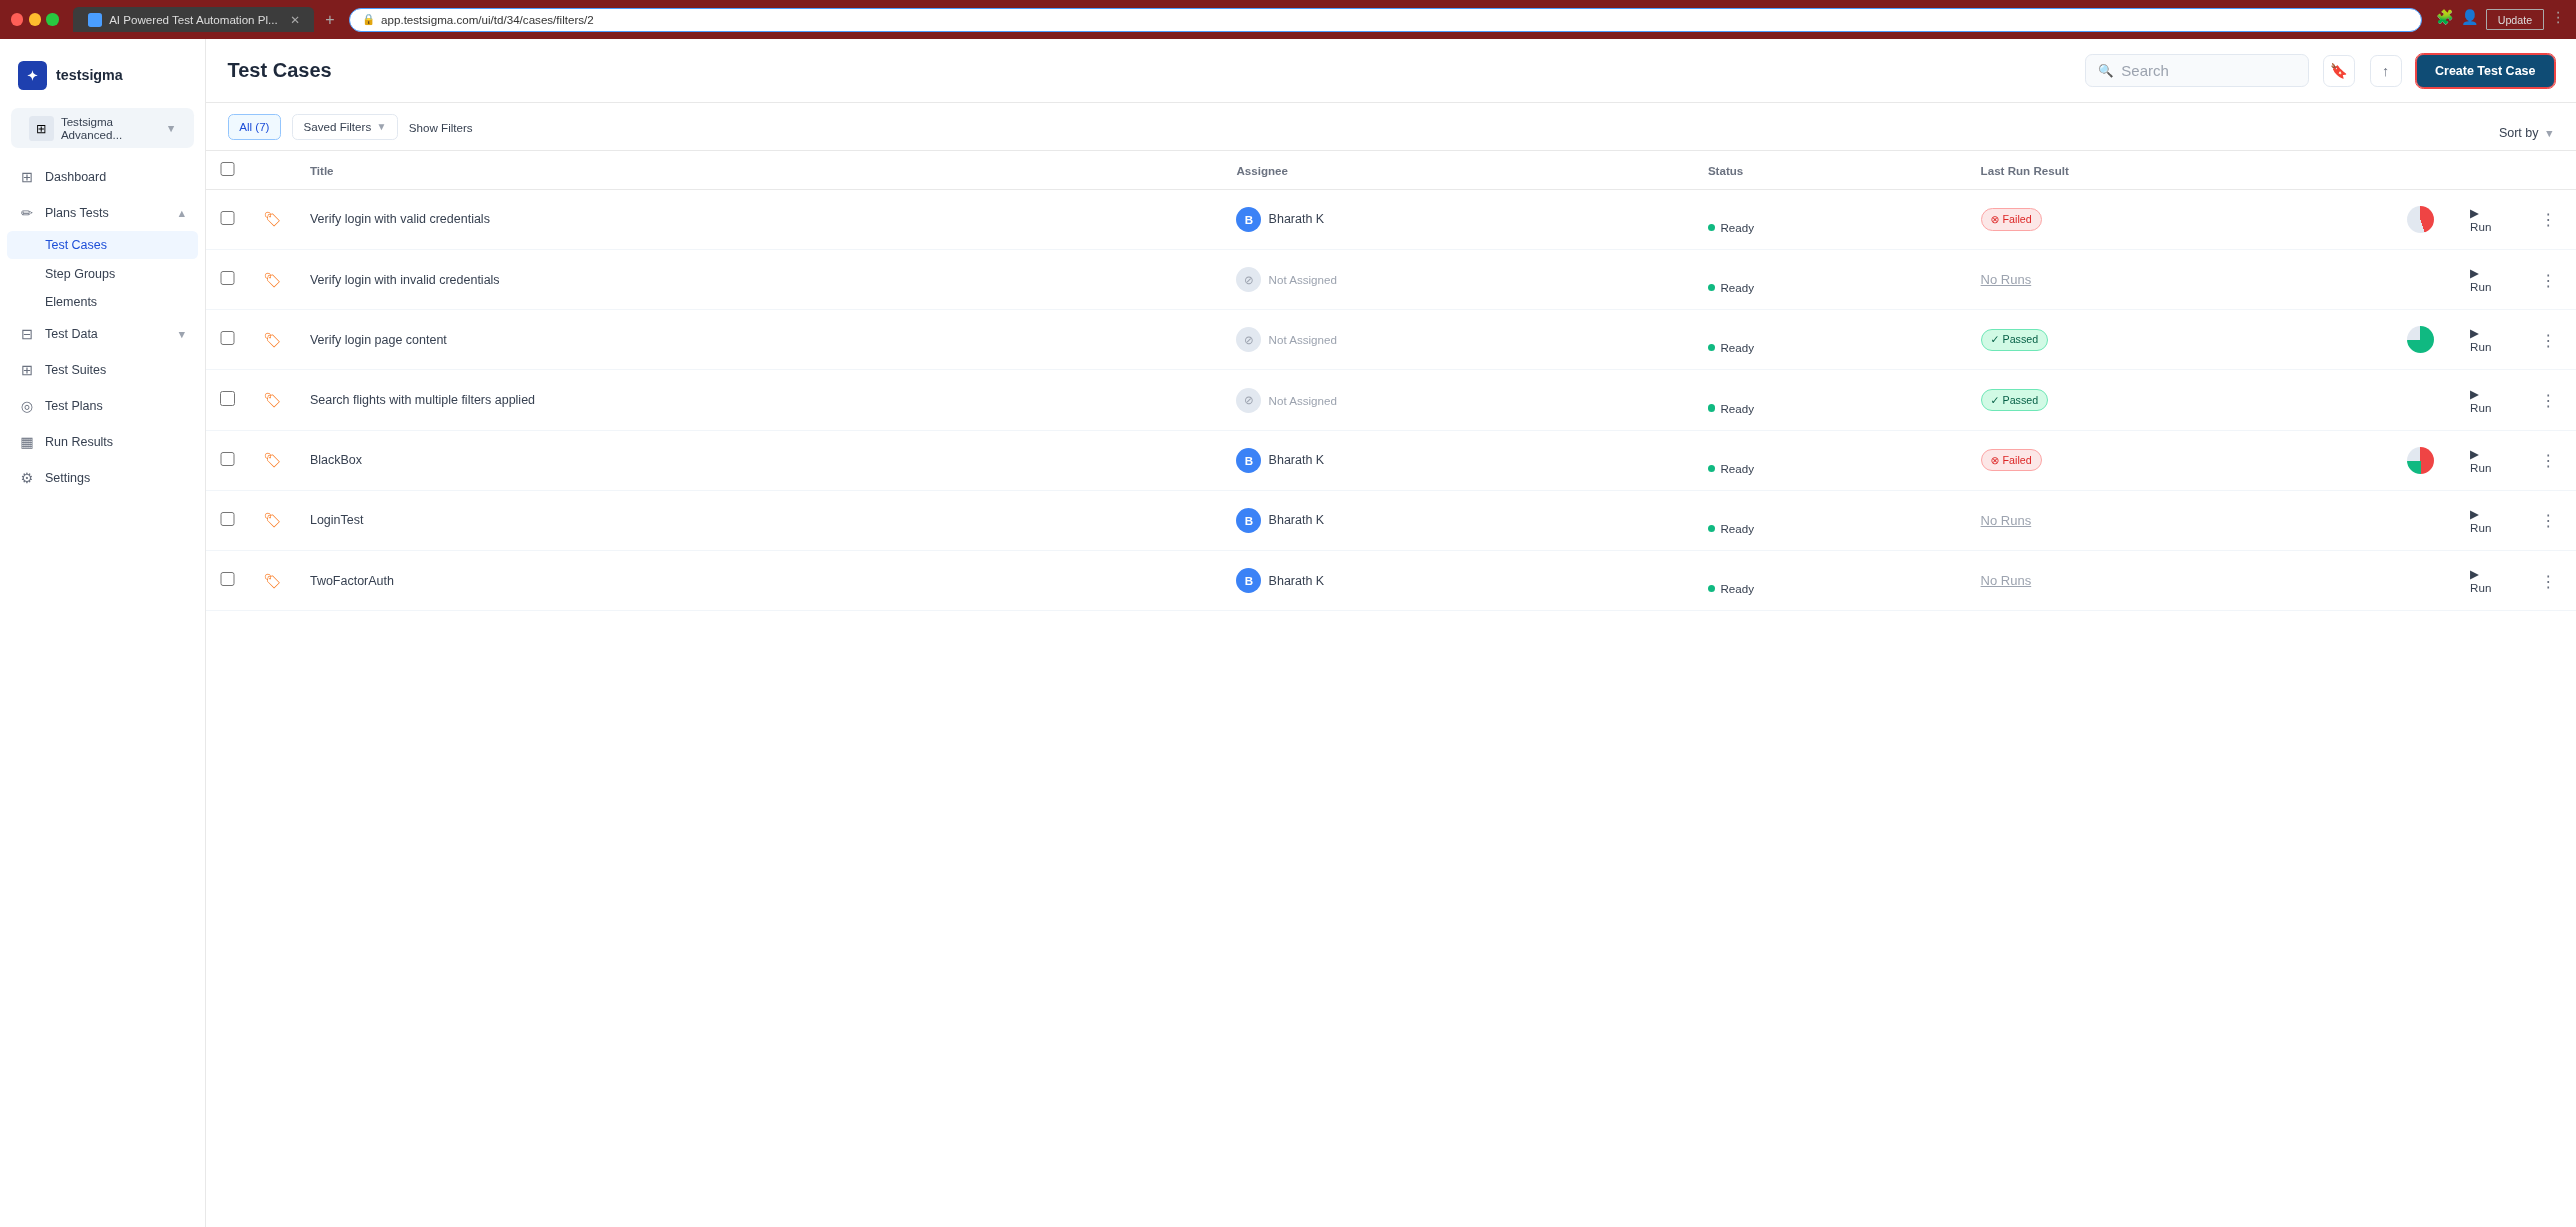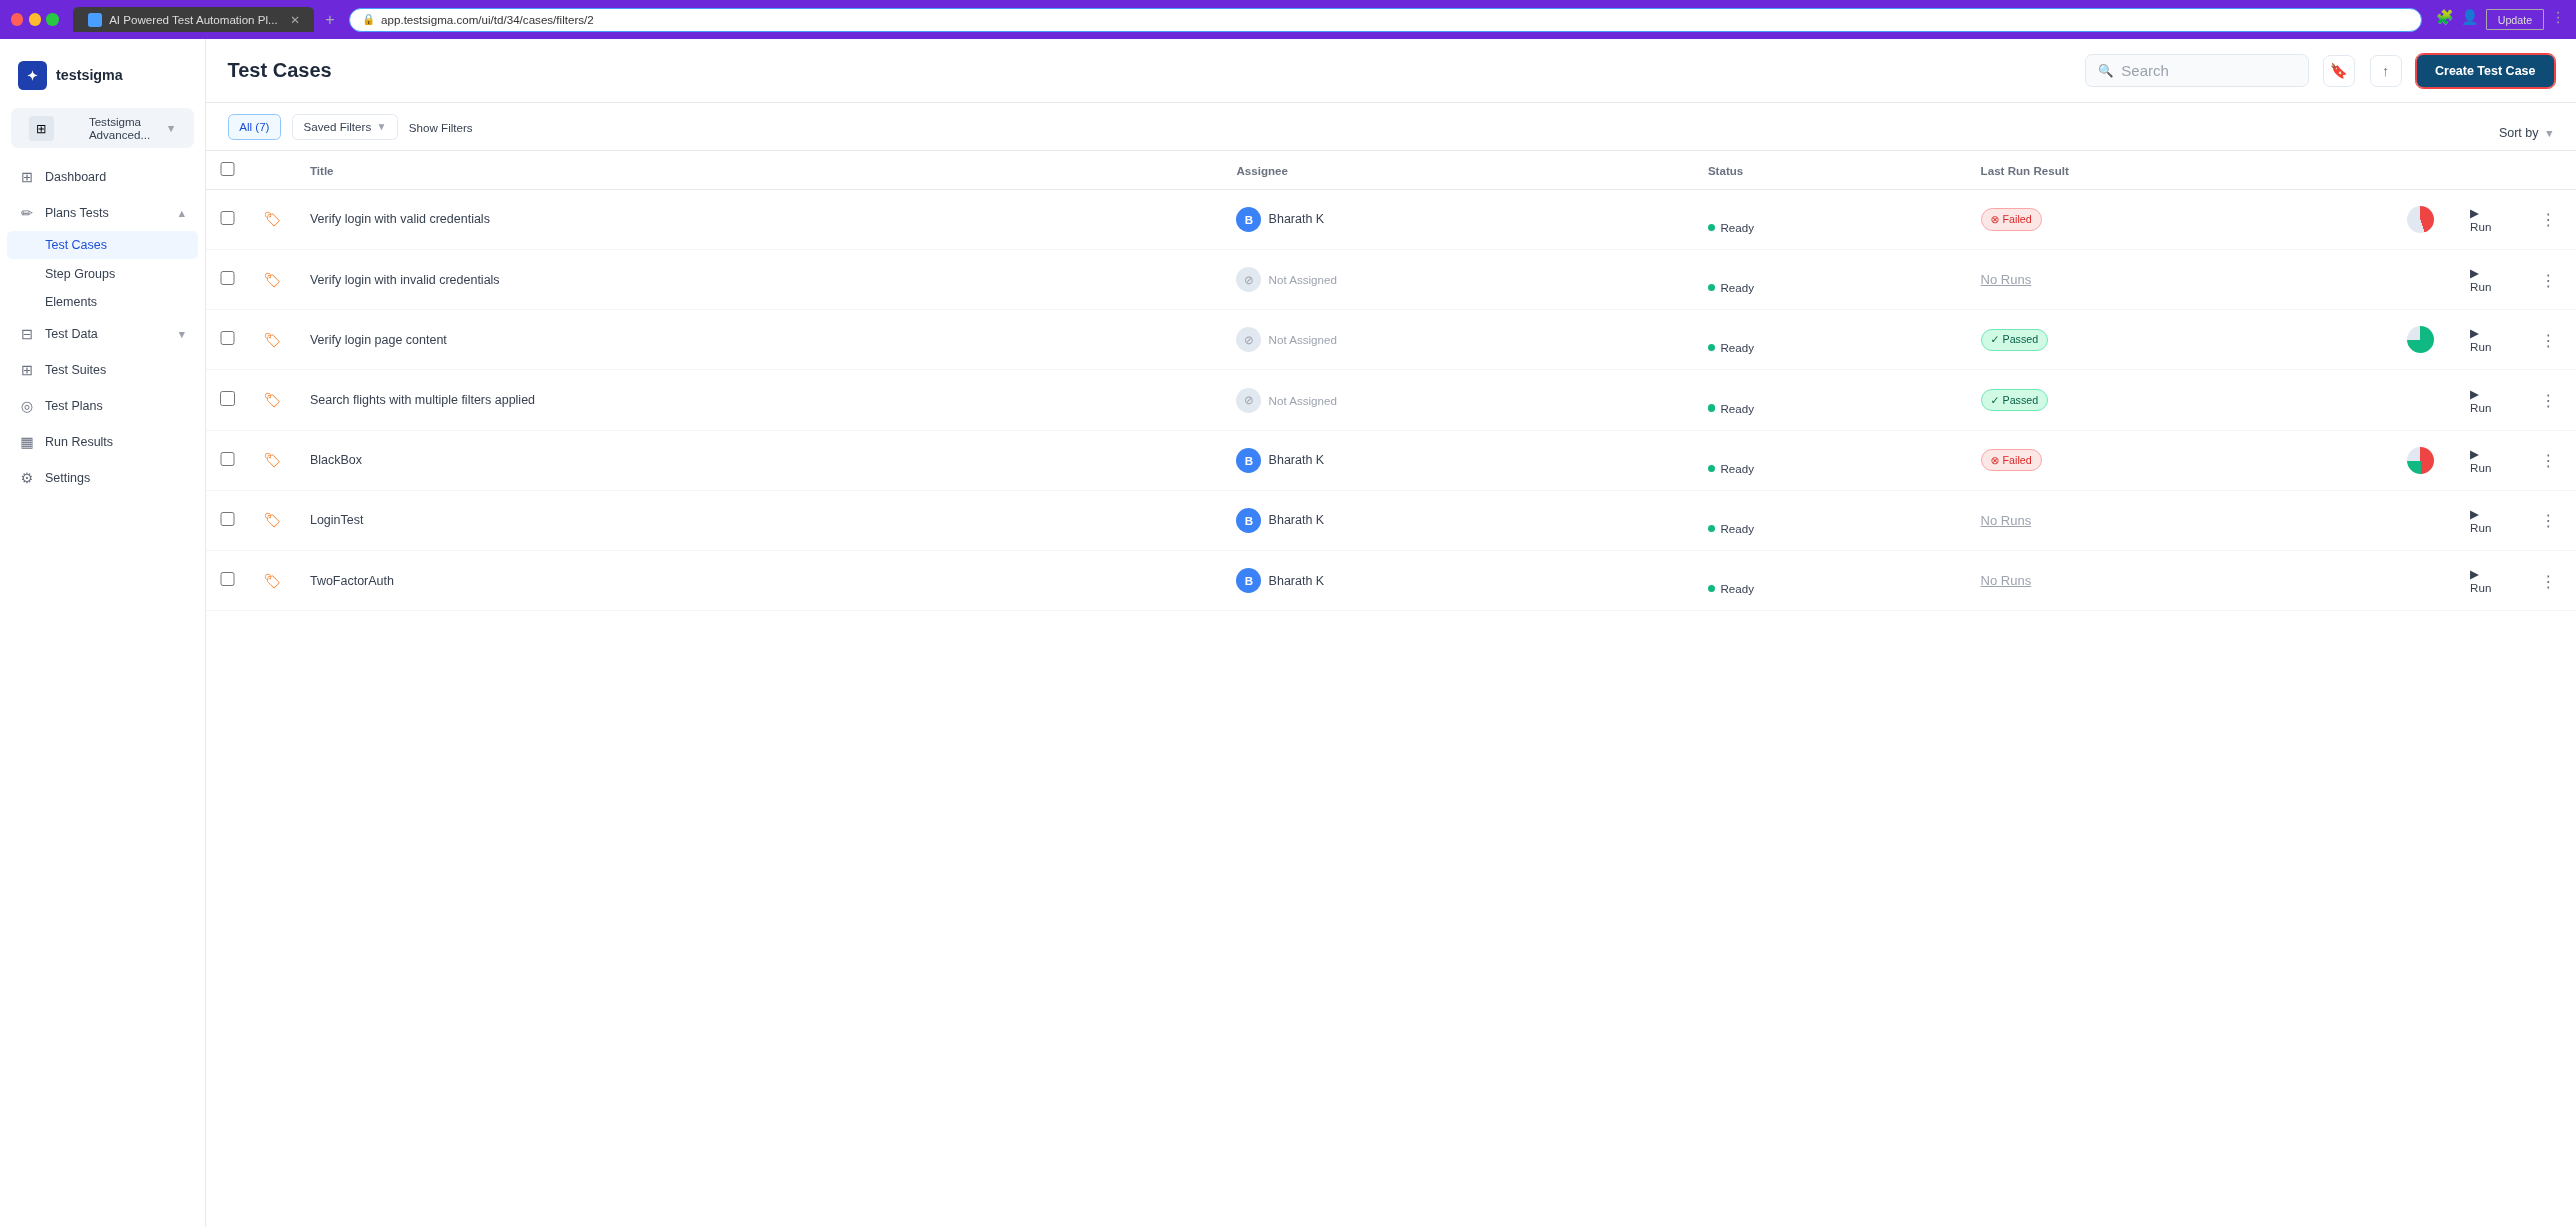--- a/index.html
+++ b/index.html
@@ -1,19 +1,19 @@
 <!DOCTYPE html>
 <html style="font-size:14.3px"><head>
   <meta charset="utf-8">
   <style>
     * { box-sizing: border-box; margin: 0; padding: 0; }
     body { font-family: -apple-system, BlinkMacSystemFont, 'Segoe UI', sans-serif; background: #f5f5f5; display: flex; flex-direction: column; height: 100vh; overflow: hidden; }
 
     
-    .browser-chrome { background: #6d28d9; padding: 7.2px 10.7px; display: flex; align-items: center; gap: 7.2px; justify-content: space-between; }
+    .browser-chrome { background: #7f1d1d; padding: 7.2px 10.7px; display: flex; align-items: center; gap: 7.2px; justify-content: space-between; }
     .browser-buttons { display: flex; gap: 5.4px; }
     .browser-btn { width: 12.5px; height: 12.5px; border-radius: 50%; border: none; cursor: pointer; }
     .browser-btn.close { background: #ff5f57; }
     .browser-btn.minimize { background: #febc2e; }
     .browser-btn.maximize { background: #28c840; }
     .browser-tab { background: #3c3c3c; border-radius: 5.4px 5.4px 0 0; padding: 5.4px 14.3px; display: flex; align-items: center; gap: 7.2px; color: #ddd; font-size: 11.6px; margin-left: 7.2px; }
     .browser-tab .tab-icon { width: 14.3px; height: 14.3px; background: #4a9eff; border-radius: 2.7px; }
     .browser-tab .tab-close { color: #aaa; cursor: pointer; margin-left: 5.4px; }
     .browser-plus { color: #aaa; cursor: pointer; font-size: 16px; margin-left: 3.6px; }
     .browser-address-bar { flex: 1; background: #fff; border-radius: 18px; padding: 4.5px 12.5px; font-size: 11.6px; color: #333; display: flex; align-items: center; gap: 5.4px; margin: 0 7.2px; border: 1.8px solid #4a9eff; }
@@ -24,21 +24,21 @@
     
     .app { display: flex; flex: 1; overflow: hidden; background: #fff; }
 
     
     .sidebar { width: 206px; background: #fff; border-right: 0.9px solid #e8e8e8; display: flex; flex-direction: column; padding: 14.3px 0; overflow-y: auto; }
     .sidebar-logo { display: flex; align-items: center; gap: 9px; padding: 7.2px 18px 18px; }
     .sidebar-logo-icon { width: 29px; height: 29px; background: #1e40af; border-radius: 5.4px; display: flex; align-items: center; justify-content: center; color: #fff; font-weight: bold; font-size: 12.5px; }
     .sidebar-logo-text { font-size: 14.3px; font-weight: 600; color: #1e293b; }
     .sidebar-org { display: flex; align-items: center; gap: 7.2px; padding: 7.2px 18px; background: #f1f5f9; border-radius: 7.2px; margin: 0 10.7px 10.7px; cursor: pointer; }
     .sidebar-org-icon { width: 25px; height: 25px; background: #e2e8f0; border-radius: 3.6px; display: flex; align-items: center; justify-content: center; font-size: 12.5px; }
-    .sidebar-org-text { font-size: 11.6px; color: #374151; font-weight: 500; flex: 1; margin-left: 28px; }
+    .sidebar-org-text { font-size: 11.6px; color: #374151; font-weight: 500; flex: 1; }
     .sidebar-org-arrow { color: #9ca3af; font-size: 10.7px; }
 
     .nav-item { display: flex; align-items: center; gap: 9px; padding: 9px 18px; cursor: pointer; color: #374151; font-size: 12.5px; transition: background 0.15s; }
     .nav-item .nav-icon { width: 18px; height: 18px; display: flex; align-items: center; justify-content: center; color: #6b7280; font-size: 14.3px; }
     .nav-item-label { flex: 1; }
     .nav-item-arrow { color: #9ca3af; font-size: 10.7px; }
 
     .nav-submenu { padding-left: 0; }
     .nav-sub-item { display: flex; align-items: center; gap: 9px; padding: 7.2px 18px 7.2px 45px; cursor: pointer; color: #374151; font-size: 12.5px; transition: background 0.15s; }
     .nav-sub-item.active { background: #eff6ff; color: #1d4ed8; font-weight: 500; border-radius: 5.4px; margin: 0 7.2px; padding-left: 38px; }

